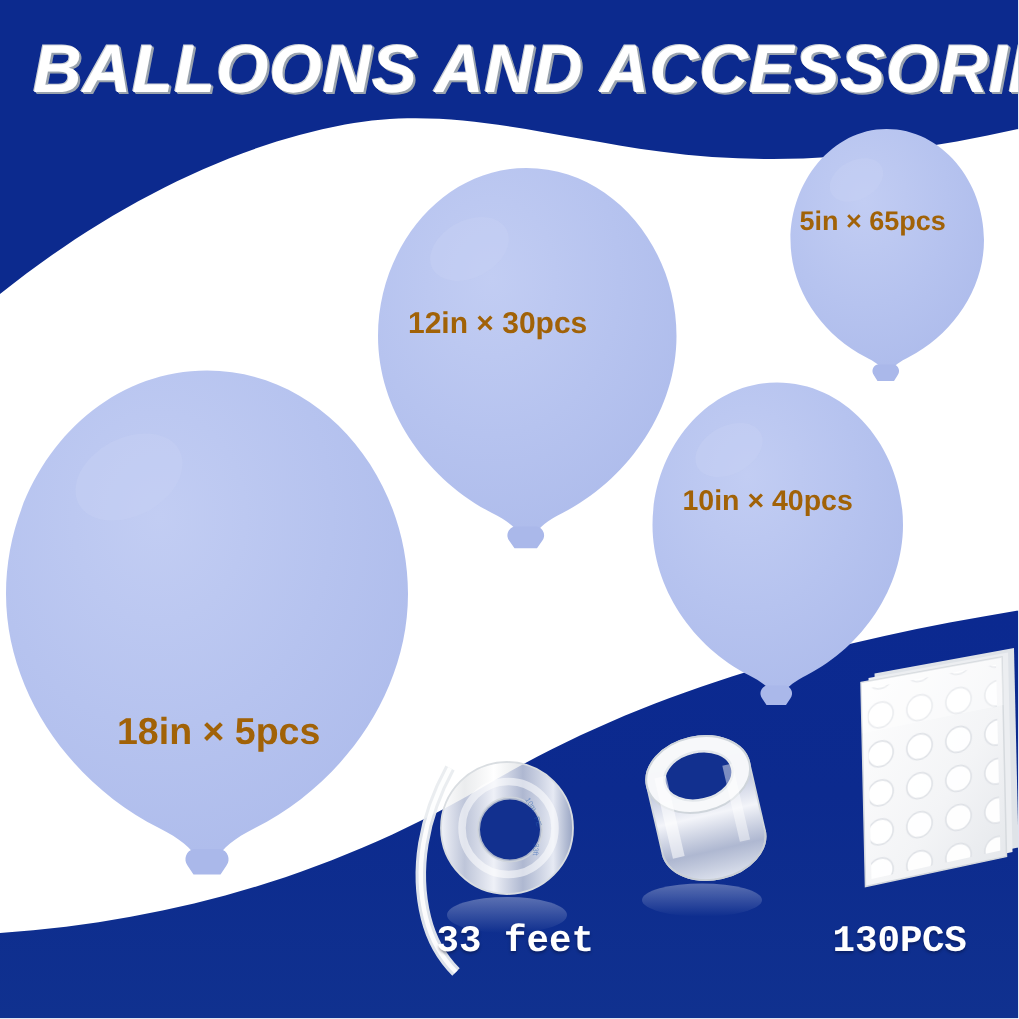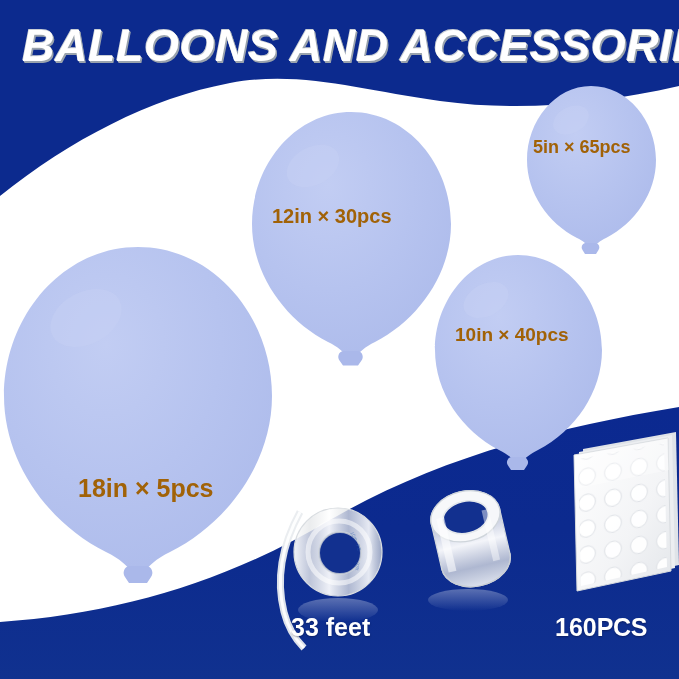--- a/index.html
+++ b/index.html
@@ -31,21 +31,21 @@
     white-space:nowrap;z-index:30;
   }
   .blabel.b18{left:78px;top:442px;font-size:25px;margin-top:32px;}
   .blabel.b12{left:272px;top:205px;font-size:20px;}
   .blabel.b10{left:455px;top:324px;font-size:19px;}
   .blabel.b5 {left:533px;top:137px;font-size:18px;}
 
   
   .cap{
     position:absolute;top:613px;
-    font-family:Liberation Sans, sans-serif;
+    font-family:Liberation Mono, monospace;
     font-weight:bold;font-size:25px;color:#ffffff;
     white-space:nowrap;z-index:35;
     text-shadow:0 1px 2px rgba(0,0,20,.35);
   }
   .cap.c1{left:291px;}
   .cap.c2{left:430px;}
   .cap.c3{left:555px;}
   .cap .num{font-weight:bold;}
   .cap .pcs{font-weight:bold;letter-spacing:-0.3px;}
 </style>
@@ -233,15 +233,15 @@
   </svg>
 
   <div class="title">BALLOONS AND ACCESSORIES</div>
 
   <div class="blabel b18">18in × 5pcs</div>
   <div class="blabel b12">12in × 30pcs</div>
   <div class="blabel b10">10in × 40pcs</div>
   <div class="blabel b5">5in × 65pcs</div>
 
   <div class="cap c1">33 feet</div>
-  <div class="cap c3"><span class="num">160</span><span class="pcs">PCS</span></div>
+  <div class="cap c3"><span class="num">130</span><span class="pcs">PCS</span></div>
 
 </div>
 
 </body></html>

